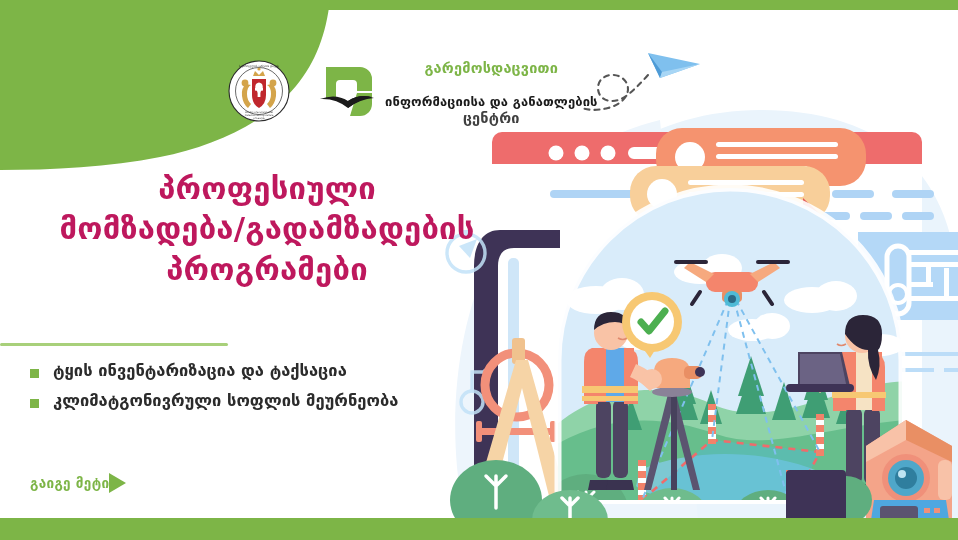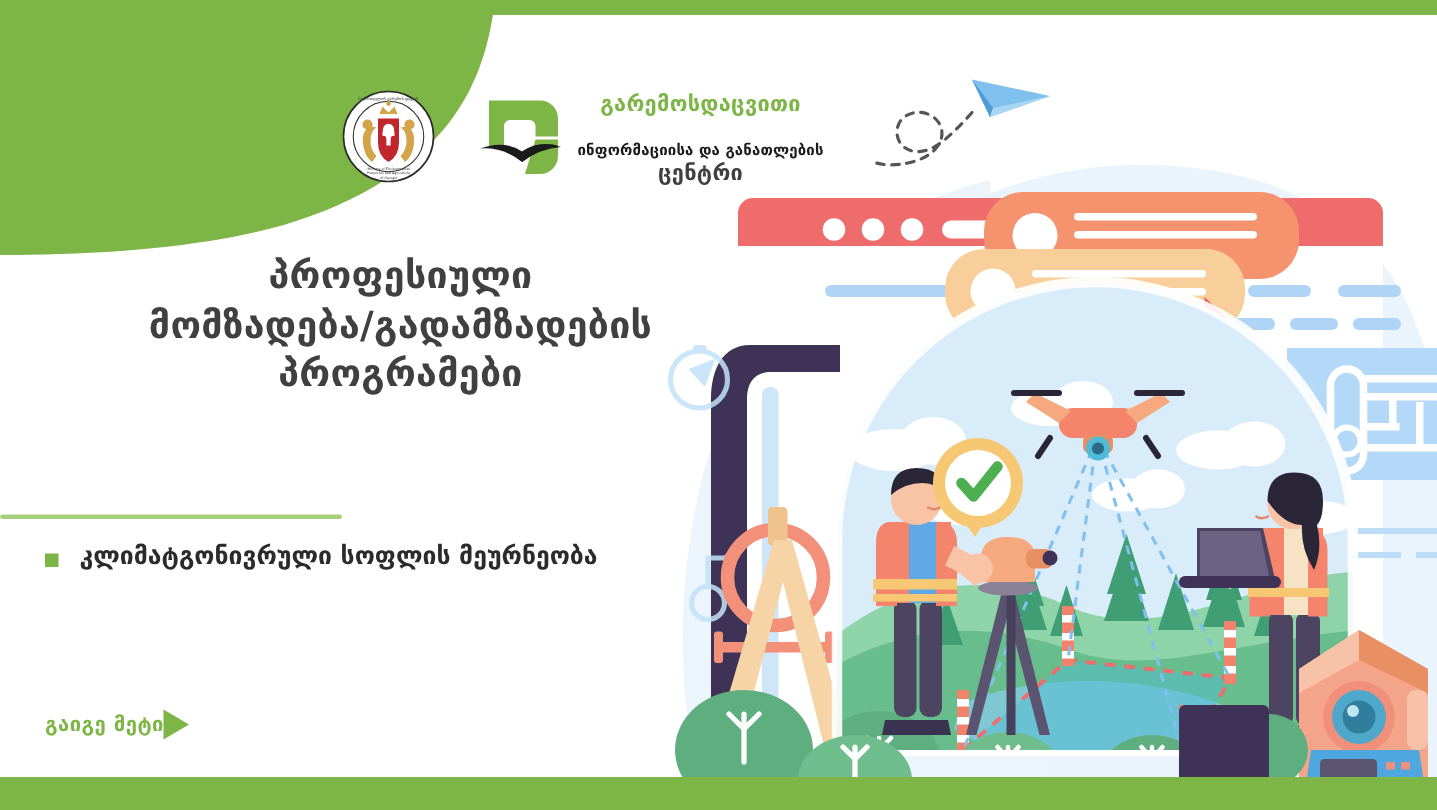--- a/index.html
+++ b/index.html
@@ -13,22 +13,22 @@
     position:relative; width:958px; height:540px; overflow:hidden; background:#fff;text-align:center;
   }
   .layer{ position:absolute; top:0; left:0; width:958px; height:540px; }
   svg.layer{ display:block; }
 
   
   .text-panel{
     position:absolute; left:32px; top:168px; width:470px; z-index:40;
   }
   .title{
-    color:#404040;
-    font-size:25px;
+    color:#be185d;
+    font-size:31px;
     line-height:1.30;
     font-weight:700;
     letter-spacing:0.2px;
     white-space:pre-line;
   }
   .rule{
     position:absolute; left:0px; top:343px; width:228px; height:3px;
     background:#A8D07A; z-index:40; border-radius:2px;
   }
   .bullets{
@@ -59,21 +59,21 @@
 
   
   .logo-row{
     position:absolute; left:228px; top:58px; z-index:45;
     display:flex; align-items:center; gap:28px;
   }
   .emblem{ width:62px; height:70px; }
   .brandmark{ display:flex; align-items:center; gap:9px; }
   .brand-text{ display:flex; flex-direction:column; line-height:1; }
   .brand-l1{ color:#7DB547; font-size:14.5px; font-weight:700; letter-spacing:.2px; }
-  .brand-l2{ color:#1b1b1b; font-size:10px; font-weight:700; margin-top:19px; letter-spacing:.1px;}
+  .brand-l2{ color:#1b1b1b; font-size:13px; font-weight:700; margin-top:19px; letter-spacing:.1px;}
   .brand-l3{ color:#404040; font-size:14.5px; font-weight:700; margin-top:3px; letter-spacing:.2px;}
 </style>
 </head>
 <body>
 
 <div class="stage">
 
   <svg class="layer" viewBox="0 0 958 540">
     <defs>
       <clipPath id="stageClip">
@@ -429,20 +429,24 @@
     <h1 class="title">პროფესიული
 მომზადება/გადამზადების
 პროგრამები</h1>
   </div>
 
   <div class="rule"></div>
 
   <ul class="bullets">
     <li>
       <span class="bullet-mark"></span>
+      <span class="bullet-text">ტყის ინვენტარიზაცია და ტაქსაცია</span>
+    </li>
+    <li>
+      <span class="bullet-mark"></span>
       <span class="bullet-text">კლიმატგონივრული სოფლის მეურნეობა</span>
     </li>
   </ul>
 
   <div class="cta">
     <span class="cta-label">გაიგე მეტი</span>
     <span class="cta-arrow"></span>
   </div>
 
 </div>

